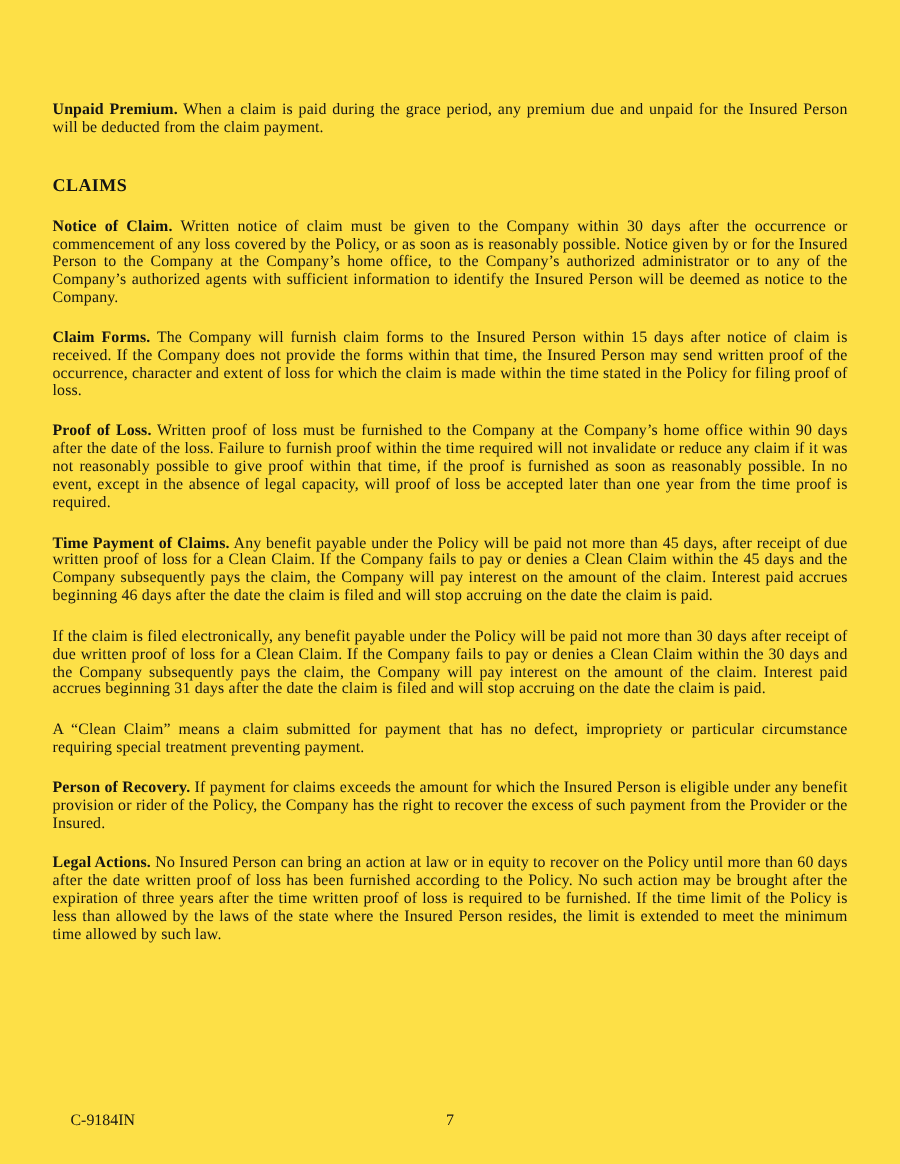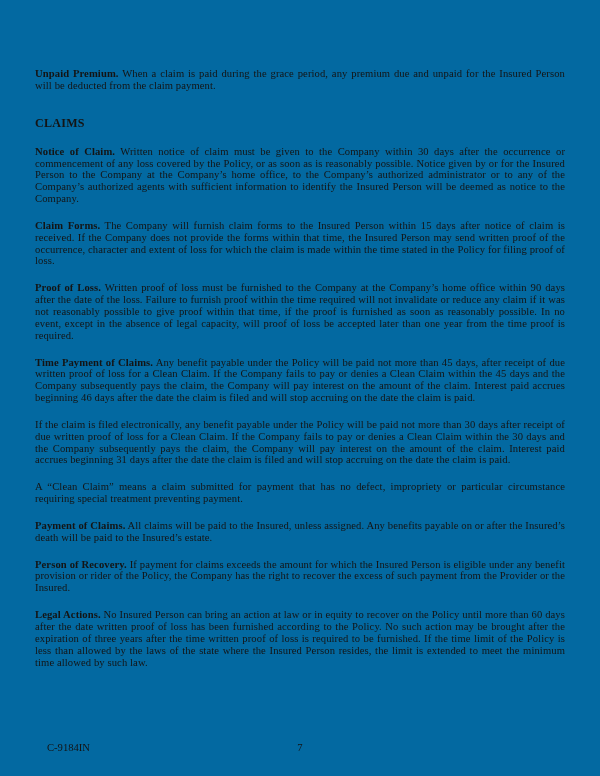--- a/index.html
+++ b/index.html
@@ -4,21 +4,21 @@
 <style>
   html, body {
     margin: 0;
     padding: 0;
     background: #ffffff;
   }
   .page {
     position: relative;
     width: 600px;
     height: 776px;
-    background: #0369a1;
+    background: #fde047;
     font-family: "Liberation Serif", "DejaVu Serif", serif;
     color: #141414;
     overflow: hidden;
   }
   .content {
     position: absolute;
     top: 68px;
     left: 35px;
     width: 530px;
   }
@@ -76,21 +76,20 @@
     <p class="para"><span class="lead">Claim Forms.</span> <span>The Company will furnish claim forms to the Insured Person within 15 days after notice of claim is received. If the Company does not provide the forms within that time, the Insured Person may send written proof of the occurrence, character and extent of loss for which the claim is made within the time stated in the Policy for filing proof of loss.</span></p>
 
     <p class="para"><span class="lead">Proof of Loss.</span> <span>Written proof of loss must be furnished to the Company at the Company’s home office within 90 days after the date of the loss. Failure to furnish proof within the time required will not invalidate or reduce any claim if it was not reasonably possible to give proof within that time, if the proof is furnished as soon as reasonably possible. In no event, except in the absence of legal capacity, will proof of loss be accepted later than one year from the time proof is required.</span></p>
 
     <p class="para"><span class="lead">Time Payment of Claims.</span> <span>Any benefit payable under the Policy will be paid not more than 45 days, after receipt of due written proof of loss for a Clean Claim. If the Company fails to pay or denies a Clean Claim within the 45 days and the Company subsequently pays the claim, the Company will pay interest on the amount of the claim. Interest paid accrues beginning 46 days after the date the claim is filed and will stop accruing on the date the claim is paid.</span></p>
 
     <p class="para"><span>If the claim is filed electronically, any benefit payable under the Policy will be paid not more than 30 days after receipt of due written proof of loss for a Clean Claim. If the Company fails to pay or denies a Clean Claim within the 30 days and the Company subsequently pays the claim, the Company will pay interest on the amount of the claim. Interest paid accrues beginning 31 days after the date the claim is filed and will stop accruing on the date the claim is paid.</span></p>
 
     <p class="para"><span>A “Clean Claim” means a claim submitted for payment that has no defect, impropriety or particular circumstance requiring special treatment preventing payment.</span></p>
 
-    <p class="para"><span class="lead">Payment of Claims.</span> <span>All claims will be paid to the Insured, unless assigned. Any benefits payable on or after the Insured’s death will be paid to the Insured’s estate.</span></p>
 
 
     <p class="para"><span class="lead">Person of Recovery.</span> <span>If payment for claims exceeds the amount for which the Insured Person is eligible under any benefit provision or rider of the Policy, the Company has the right to recover the excess of such payment from the Provider or the Insured.</span></p>
 
     <p class="para"><span class="lead">Legal Actions.</span> <span>No Insured Person can bring an action at law or in equity to recover on the Policy until more than 60 days after the date written proof of loss has been furnished according to the Policy. No such action may be brought after the expiration of three years after the time written proof of loss is required to be furnished. If the time limit of the Policy is less than allowed by the laws of the state where the Insured Person resides, the limit is extended to meet the minimum time allowed by such law.</span></p>
 
   </div>
 
   <div class="footer">
     <span class="footer-form">C-9184IN</span>

